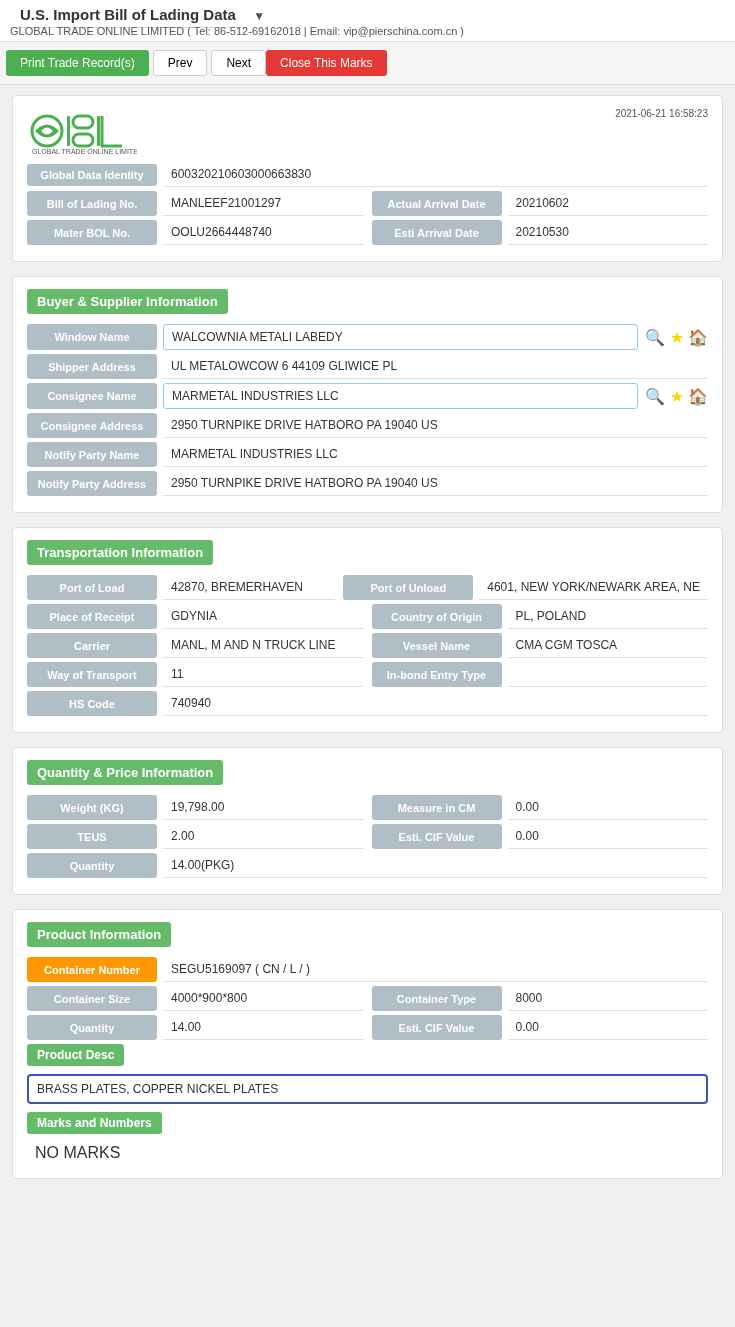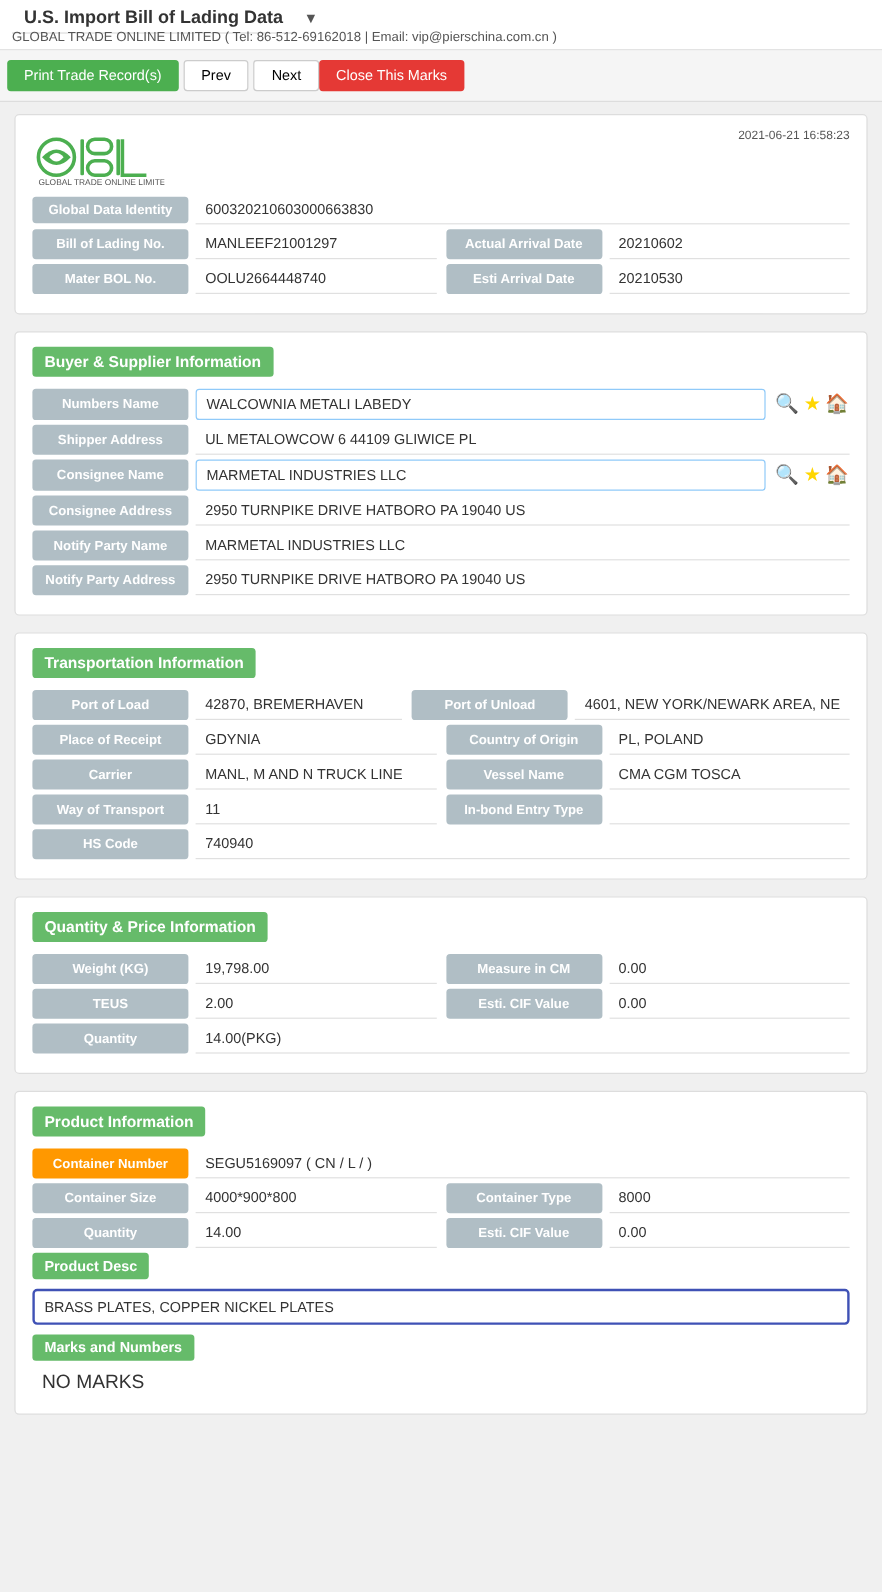--- a/index.html
+++ b/index.html
@@ -256,21 +256,21 @@
         <div class="value-cell">20210530</div>
       </div>
     </div>
   </div>
 
   <div class="card">
     <div class="section-header">Buyer &amp; Supplier Information</div>
 
     
     <div class="full-row">
-      <div class="label-cell">Numbers Name</div>
+      <div class="label-cell">Window Name</div>
       <div class="value-cell bordered">WALCOWNIA METALI LABEDY</div>
       <div class="icons-cell">
         <span class="icon-search">🔍</span>
         <span class="icon-star">★</span>
         <span class="icon-home">🏠</span>
       </div>
     </div>
 
     
     <div class="full-row">

